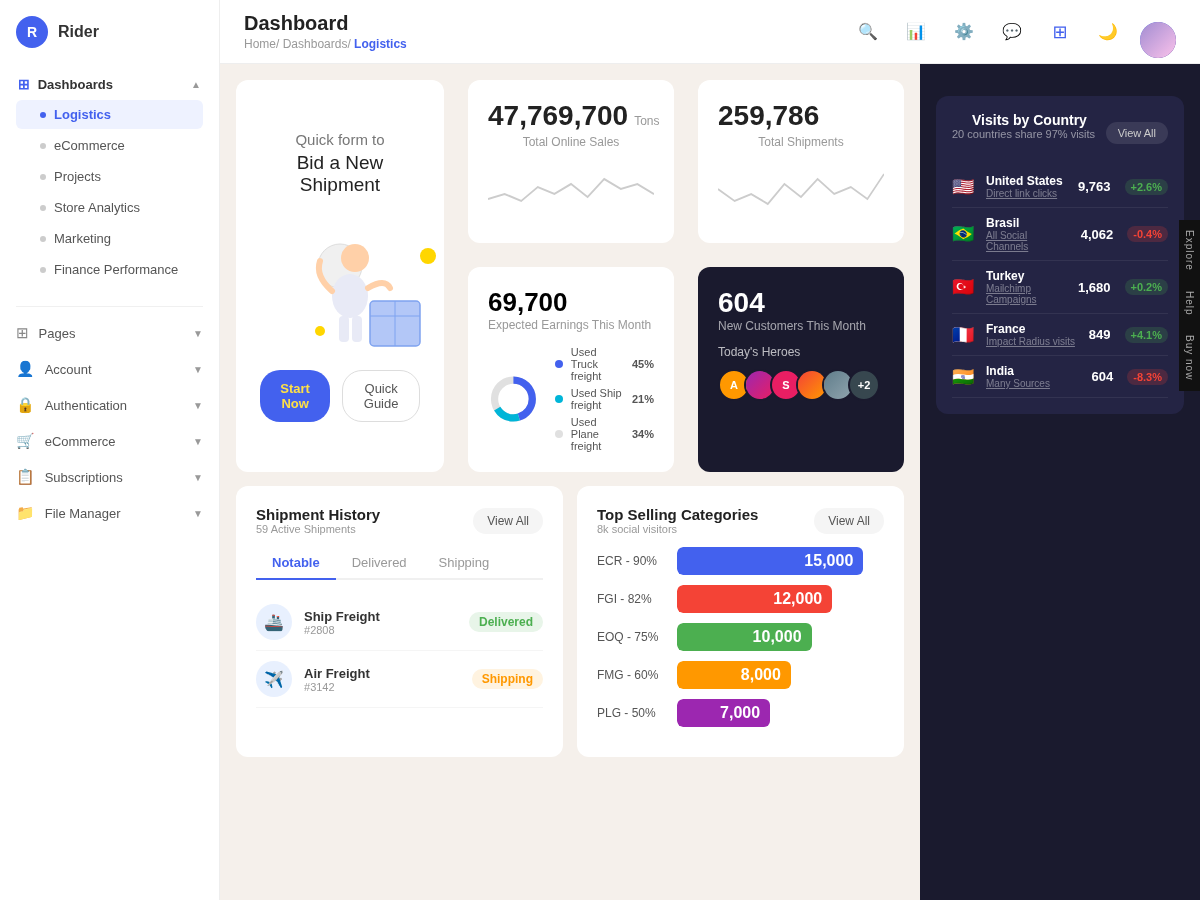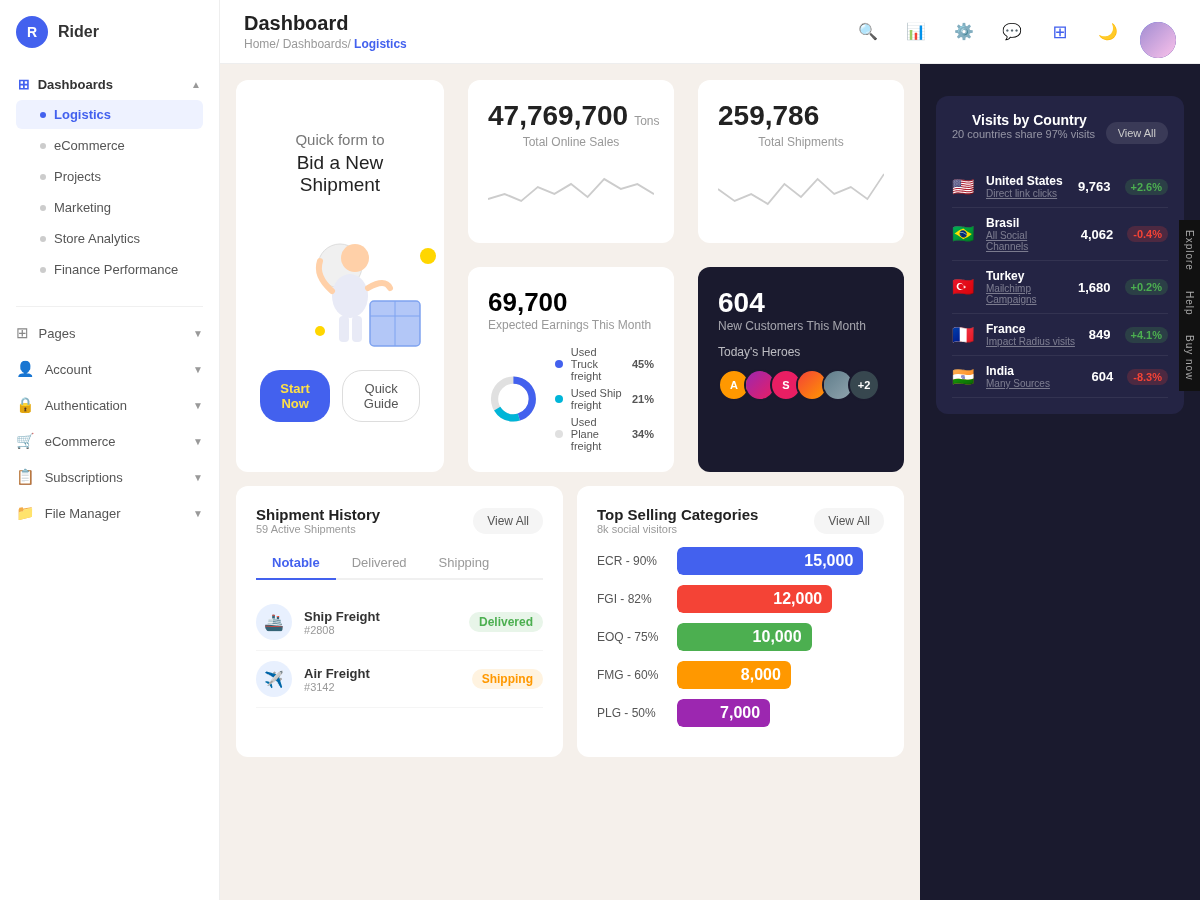--- a/index.html
+++ b/index.html
@@ -157,25 +157,25 @@
       <div class="sidebar-item">
         <span class="dot"></span>
         <span>eCommerce</span>
       </div>
       <div class="sidebar-item">
         <span class="dot"></span>
         <span>Projects</span>
       </div>
       <div class="sidebar-item">
         <span class="dot"></span>
-        <span>Marketing</span>
+        <span>Store Analytics</span>
       </div>
       <div class="sidebar-item">
         <span class="dot"></span>
-        <span>Store Analytics</span>
+        <span>Marketing</span>
       </div>
       <div class="sidebar-item">
         <span class="dot"></span>
         <span>Finance Performance</span>
       </div>
     </div>
   </div>
 
   <div class="sidebar-divider"></div>
 

